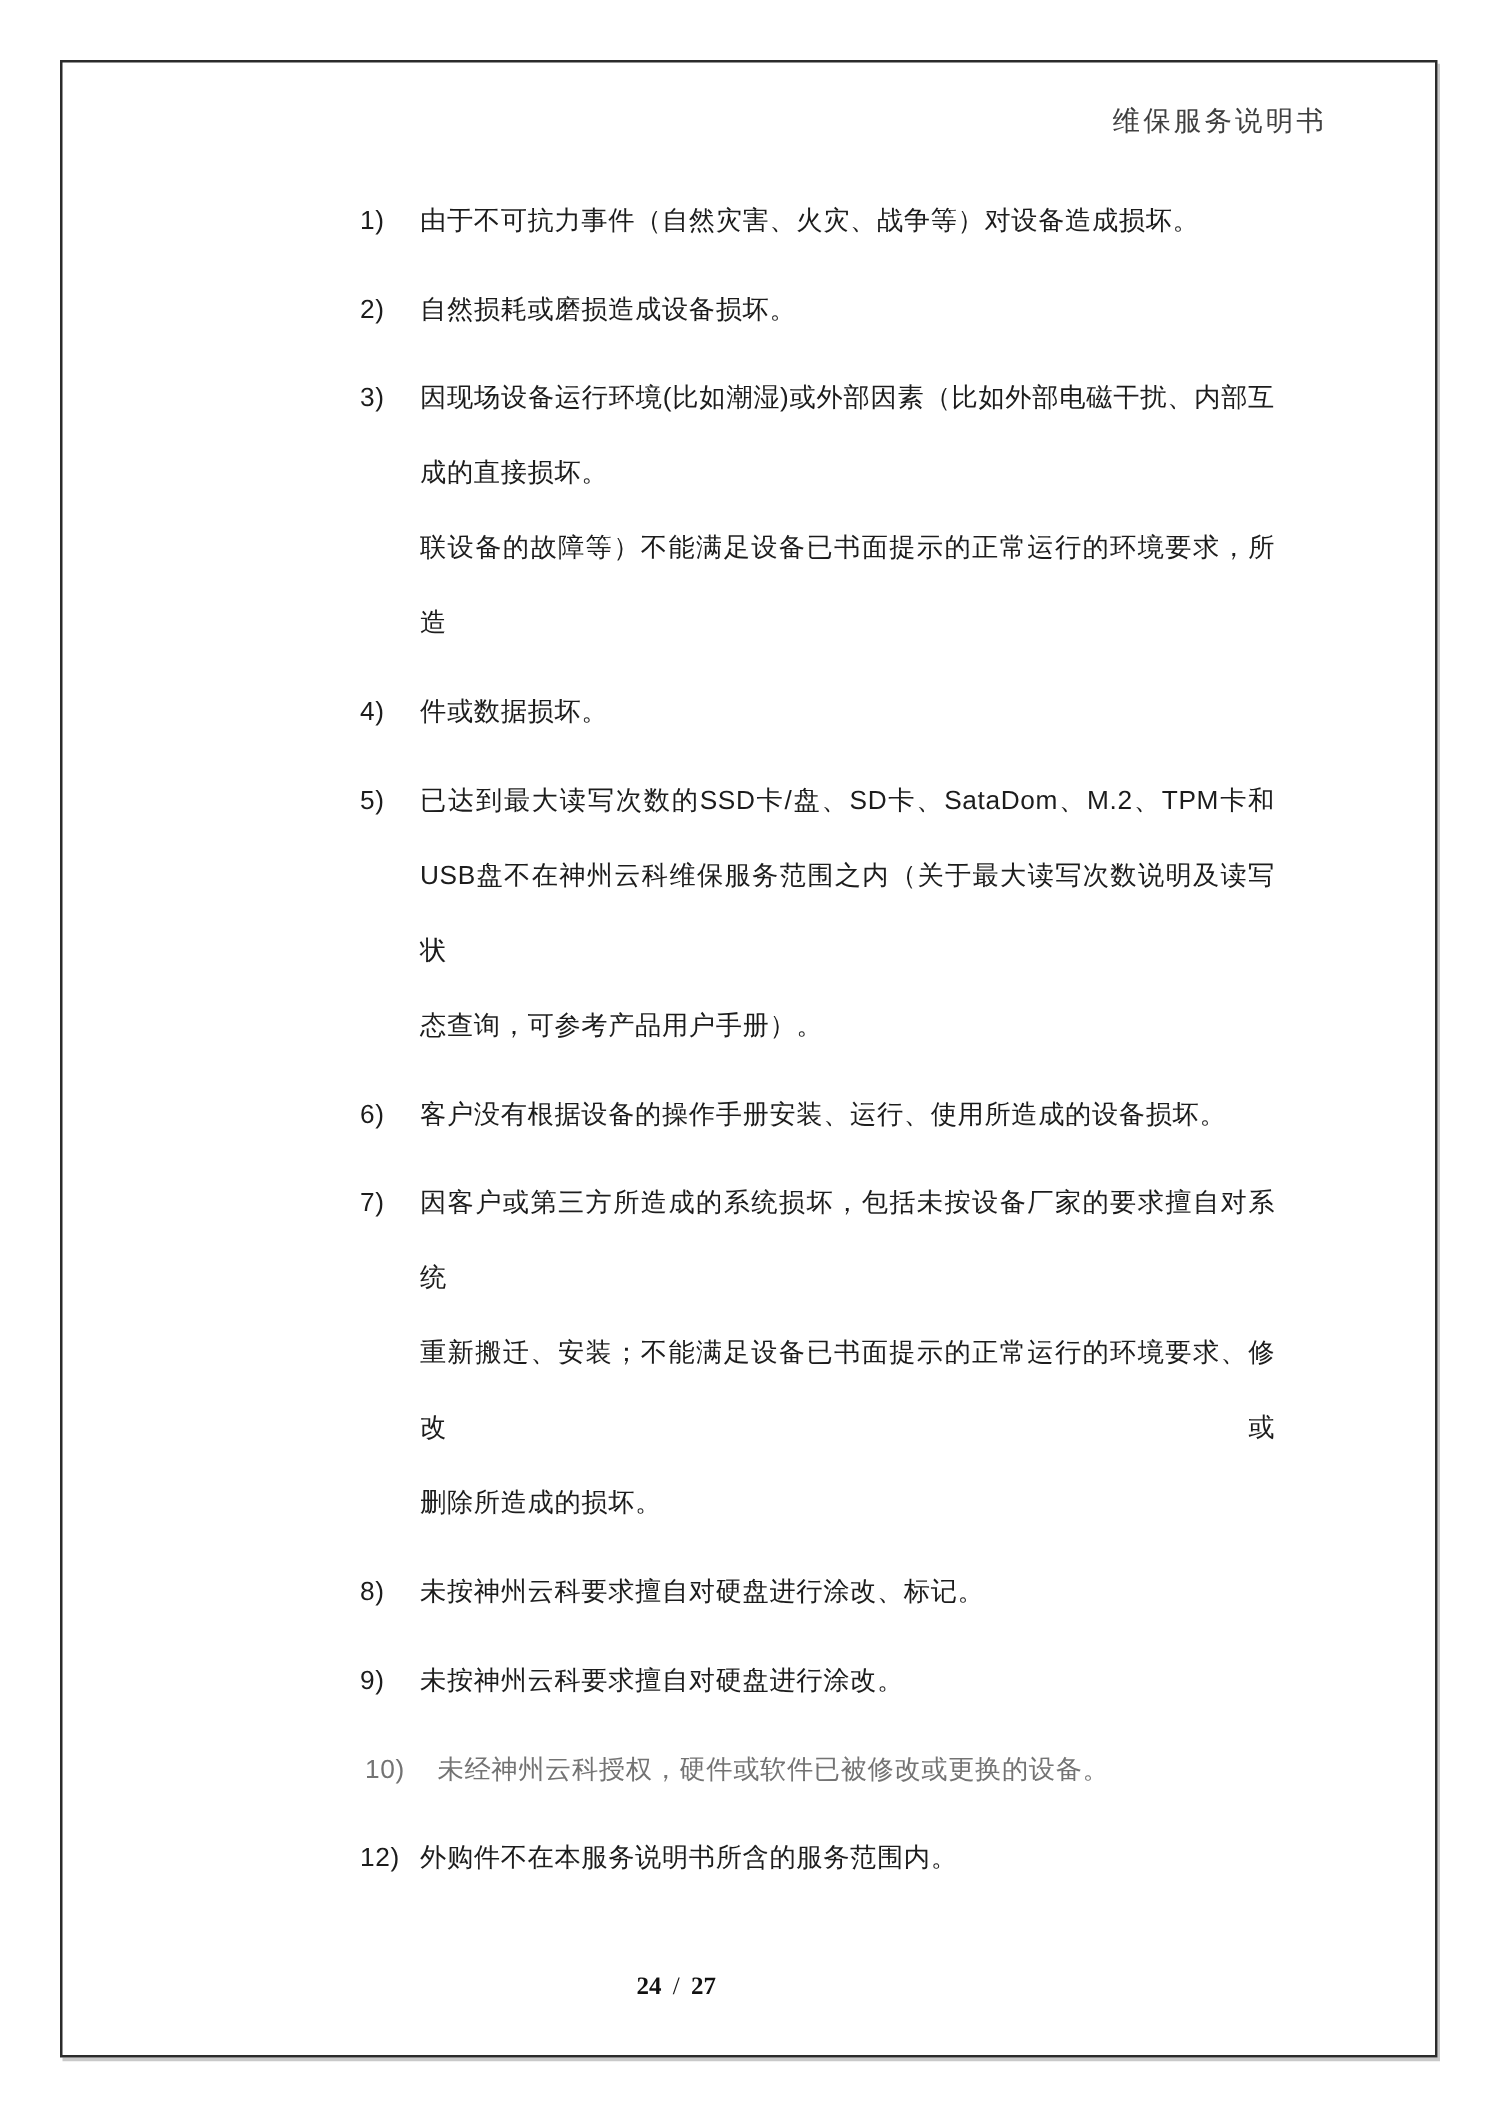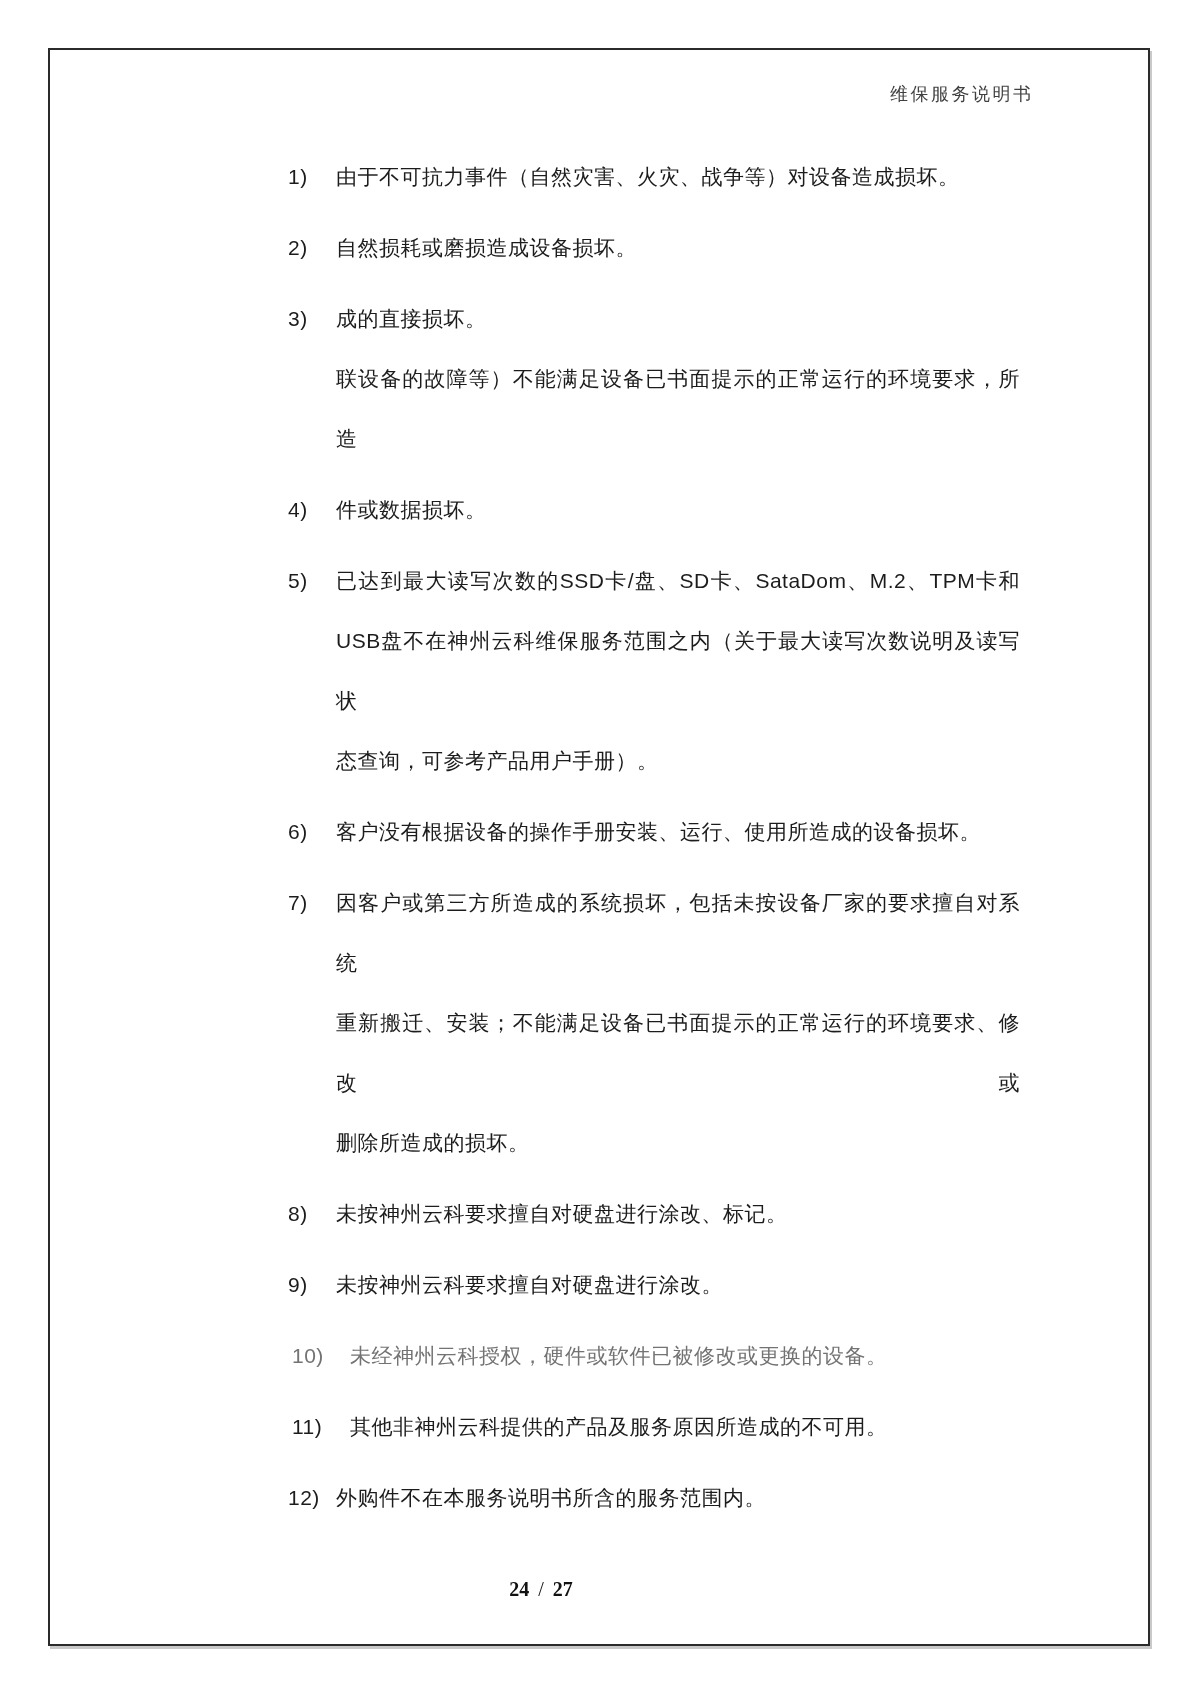--- a/index.html
+++ b/index.html
@@ -24,21 +24,21 @@
     border: 2px solid #2b2b2b;
     box-sizing: border-box;
     box-shadow: 2px 3px 0 #c9c9c9;
     background: #ffffff;
   }
   .header-title {
     position: absolute;
     left: 890px;
     top: 82px;
     font-family: "Liberation Serif", serif;
-    font-size: 18px;
+    font-size: 22px;
     letter-spacing: 2.5px;
     color: #3f3f3f;
     white-space: nowrap;
   }
   .content {
     position: absolute;
     left: 0;
     top: 147px;
     width: 1200px;
   }
@@ -99,20 +99,21 @@
       </div>
       <div class="item s1" style="color: rgb(28, 28, 28);">
         <span class="marker">2)</span>
         <div class="lines">
           <div class="line">自然损耗或磨损造成设备损坏。</div>
         </div>
       </div>
       <div class="item s1" style="color: rgb(28, 28, 28);">
         <span class="marker">3)</span>
         <div class="lines">
+          <div class="line fill">因现场设备运行环境(比如潮湿)或外部因素（比如外部电磁干扰、内部互</div>
           <div class="line">成的直接损坏。</div>
           <div class="line fill">联设备的故障等）不能满足设备已书面提示的正常运行的环境要求，所造</div>
         </div>
       </div>
       <div class="item s1" style="color: rgb(28, 28, 28);">
         <span class="marker">4)</span>
         <div class="lines">
           <div class="line">件或数据损坏。</div>
         </div>
       </div>
@@ -149,26 +150,20 @@
         <div class="lines">
           <div class="line">未按神州云科要求擅自对硬盘进行涂改。</div>
         </div>
       </div>
       <div class="item s2" style="color: #737373;">
         <span class="marker">10)</span>
         <div class="lines">
           <div class="line">未经神州云科授权，硬件或软件已被修改或更换的设备。</div>
         </div>
       </div>
-      <div class="item s2" style="color: rgb(28, 28, 28);">
-        <span class="marker">11)</span>
-        <div class="lines">
-          <div class="line">其他非神州云科提供的产品及服务原因所造成的不可用。</div>
-        </div>
-      </div>
       <div class="item s1" style="color: rgb(28, 28, 28);">
         <span class="marker">12)</span>
         <div class="lines">
           <div class="line">外购件不在本服务说明书所含的服务范围内。</div>
         </div>
       </div>
     </div>
 
   <div class="footer">
     <span class="num">24</span><span class="sep">/</span><span class="num">27</span>

